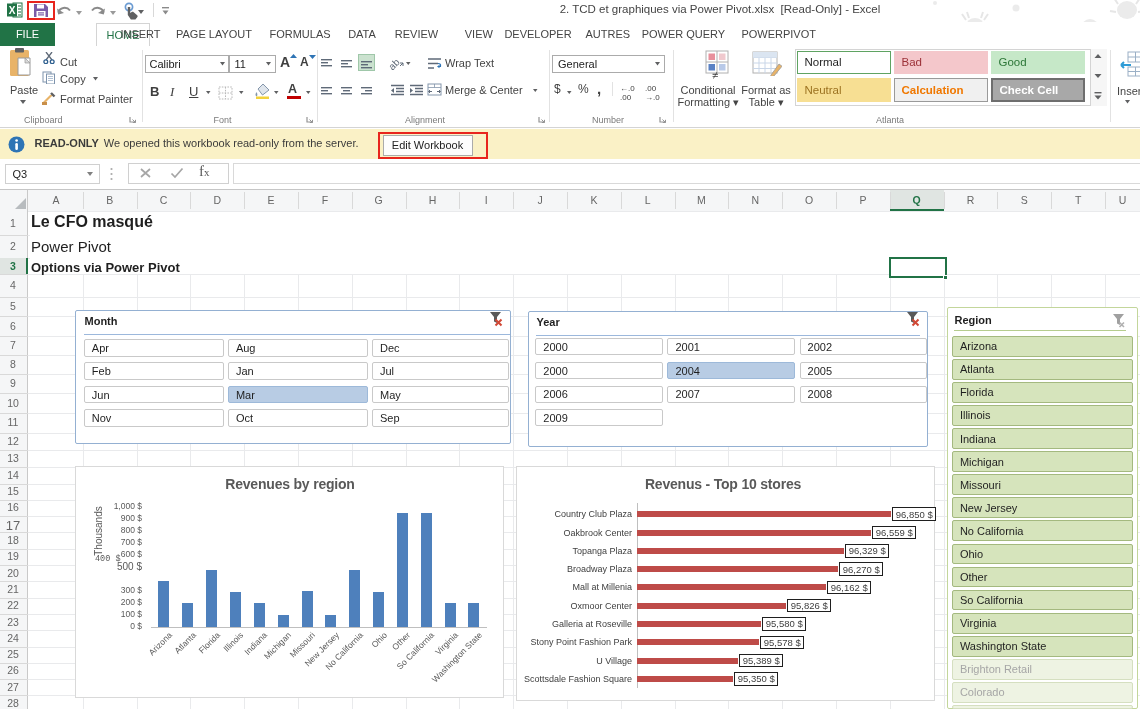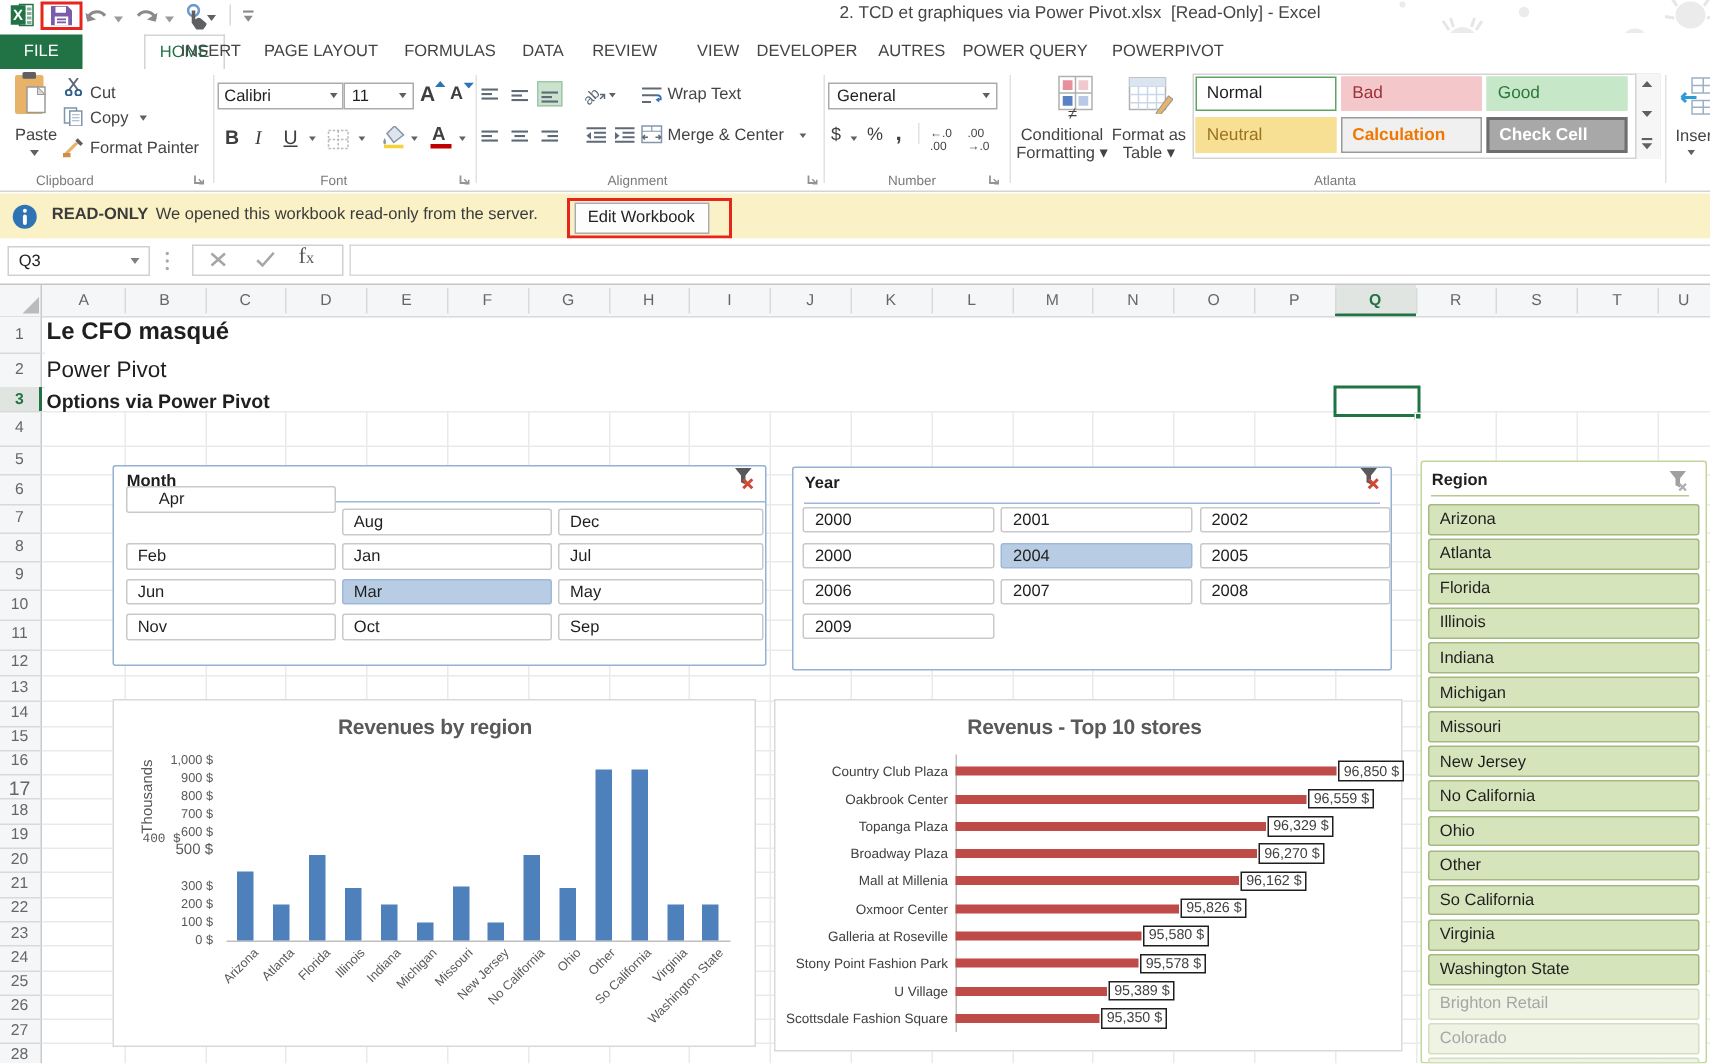--- a/index.html
+++ b/index.html
@@ -492,21 +492,21 @@
 <div style="position:absolute;left:31px;top:259.5px;width:300px;height:15px;font-size:13px;font-weight:bold;color:#1f1f1f;">Options via Power Pivot</div>
 <div style="position:absolute;left:888.5px;top:256.5px;width:58px;height:21px;border:2px solid #217346;background:#fff;"></div>
 <div style="position:absolute;left:943px;top:274.5px;width:5px;height:5px;background:#217346;border:1px solid #fff;"></div>
 <div style="position:absolute;left:75px;top:310px;width:436px;height:134px;background:#fff;border:1px solid #94b0d2;border-radius:2px;"></div>
 <div style="position:absolute;left:84.5px;top:315px;width:100px;height:14px;font-size:11px;font-weight:bold;color:#1f1f1f;">Month</div>
 <svg style="position:absolute;left:489px;top:310.5px" width="14" height="16" viewBox="0 0 14 16">
 <path d="M1 1 h11 l-4 5 v6 l-3 -1.5 v-4.5 z" fill="#595959"></path>
     <path d="M6.5 8.5 L12.5 14.5 M12.5 8.5 L6.5 14.5" stroke="#d14836" stroke-width="2"></path>
   </svg>
 <div style="position:absolute;left:84px;top:334.2px;width:426px;height:1px;background:#9cb8dc;"></div>
-<div style="position:absolute;left:83.8px;top:324px;width:140.2px;height:17.6px;background:#fff;border:1px solid #c9c9c9;color:#1f1f1f;border-radius:2px;font-size:11px;display:flex;align-items:center;padding-left:21px;">Apr</div>
+<div style="position:absolute;left:83.8px;top:339.0px;width:140.2px;height:17.6px;background:#fff;border:1px solid #c9c9c9;color:#1f1f1f;border-radius:2px;font-size:11px;display:flex;align-items:center;padding-left:7px;">Apr</div>
 <div style="position:absolute;left:227.9px;top:339.0px;width:140.2px;height:17.6px;background:#fff;border:1px solid #c9c9c9;color:#1f1f1f;border-radius:2px;font-size:11px;display:flex;align-items:center;padding-left:7px;">Aug</div>
 <div style="position:absolute;left:372.0px;top:339.0px;width:137.0px;height:17.6px;background:#fff;border:1px solid #c9c9c9;color:#1f1f1f;border-radius:2px;font-size:11px;display:flex;align-items:center;padding-left:7px;">Dec</div>
 <div style="position:absolute;left:83.8px;top:362.4px;width:140.2px;height:17.6px;background:#fff;border:1px solid #c9c9c9;color:#1f1f1f;border-radius:2px;font-size:11px;display:flex;align-items:center;padding-left:7px;">Feb</div>
 <div style="position:absolute;left:227.9px;top:362.4px;width:140.2px;height:17.6px;background:#fff;border:1px solid #c9c9c9;color:#1f1f1f;border-radius:2px;font-size:11px;display:flex;align-items:center;padding-left:7px;">Jan</div>
 <div style="position:absolute;left:372.0px;top:362.4px;width:137.0px;height:17.6px;background:#fff;border:1px solid #c9c9c9;color:#1f1f1f;border-radius:2px;font-size:11px;display:flex;align-items:center;padding-left:7px;">Jul</div>
 <div style="position:absolute;left:83.8px;top:385.8px;width:140.2px;height:17.6px;background:#fff;border:1px solid #c9c9c9;color:#1f1f1f;border-radius:2px;font-size:11px;display:flex;align-items:center;padding-left:7px;">Jun</div>
 <div style="position:absolute;left:227.9px;top:385.8px;width:140.2px;height:17.6px;background:#b8cce4;border:1px solid #9db9d9;color:#1f1f1f;border-radius:2px;font-size:11px;display:flex;align-items:center;padding-left:7px;">Mar</div>
 <div style="position:absolute;left:372.0px;top:385.8px;width:137.0px;height:17.6px;background:#fff;border:1px solid #c9c9c9;color:#1f1f1f;border-radius:2px;font-size:11px;display:flex;align-items:center;padding-left:7px;">May</div>
 <div style="position:absolute;left:83.8px;top:409.2px;width:140.2px;height:17.6px;background:#fff;border:1px solid #c9c9c9;color:#1f1f1f;border-radius:2px;font-size:11px;display:flex;align-items:center;padding-left:7px;">Nov</div>
 <div style="position:absolute;left:227.9px;top:409.2px;width:140.2px;height:17.6px;background:#fff;border:1px solid #c9c9c9;color:#1f1f1f;border-radius:2px;font-size:11px;display:flex;align-items:center;padding-left:7px;">Oct</div>

